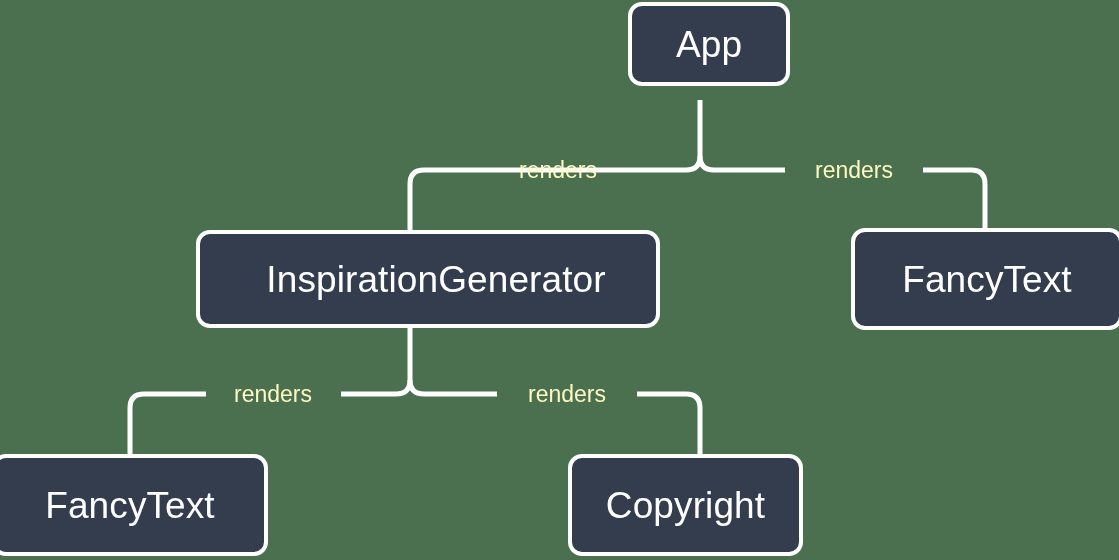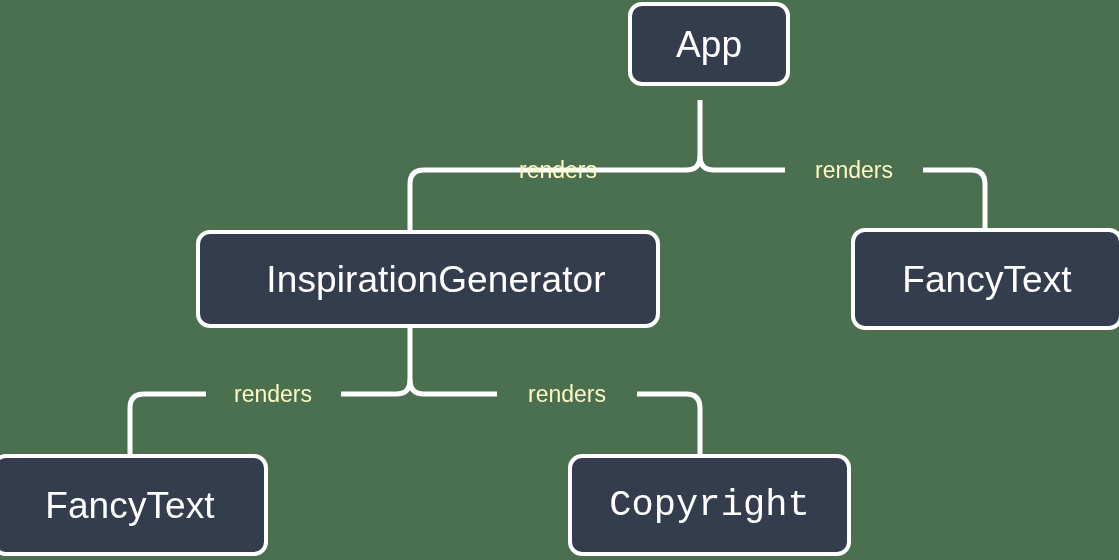--- a/index.html
+++ b/index.html
@@ -84,21 +84,21 @@
   </div>
 
   <div class="node" style="left:851px; top:228px; width:272px; height:102px;">
     <span class="node-label">FancyText</span>
   </div>
 
   <div class="node" style="left:-8px; top:454px; width:276px; height:102px;">
     <span class="node-label">FancyText</span>
   </div>
 
-  <div class="node" style="left:568px; top:454px; width:283px; height:102px;font-family:Liberation Mono, monospace;">
+  <div class="node" style="left:568px; top:454px; width:235px; height:102px;">
     <span class="node-label">Copyright</span>
   </div>
 
   <span class="edge-label" style="left:558px; top:170px;">renders</span>
 
   <span class="edge-label" style="left:854px; top:170px;">renders</span>
 
   <span class="edge-label" style="left:273px; top:394px;">renders</span>
 
   <span class="edge-label" style="left:567px; top:394px;">renders</span>

